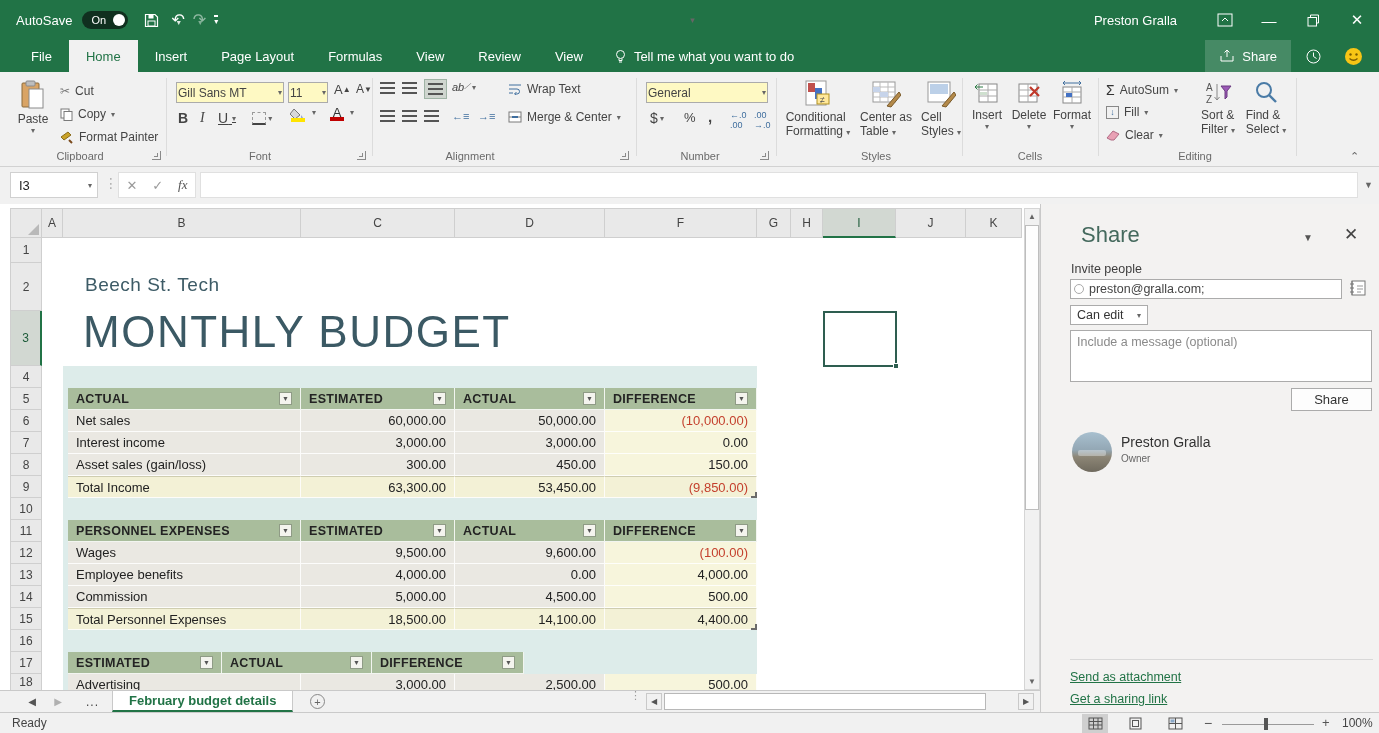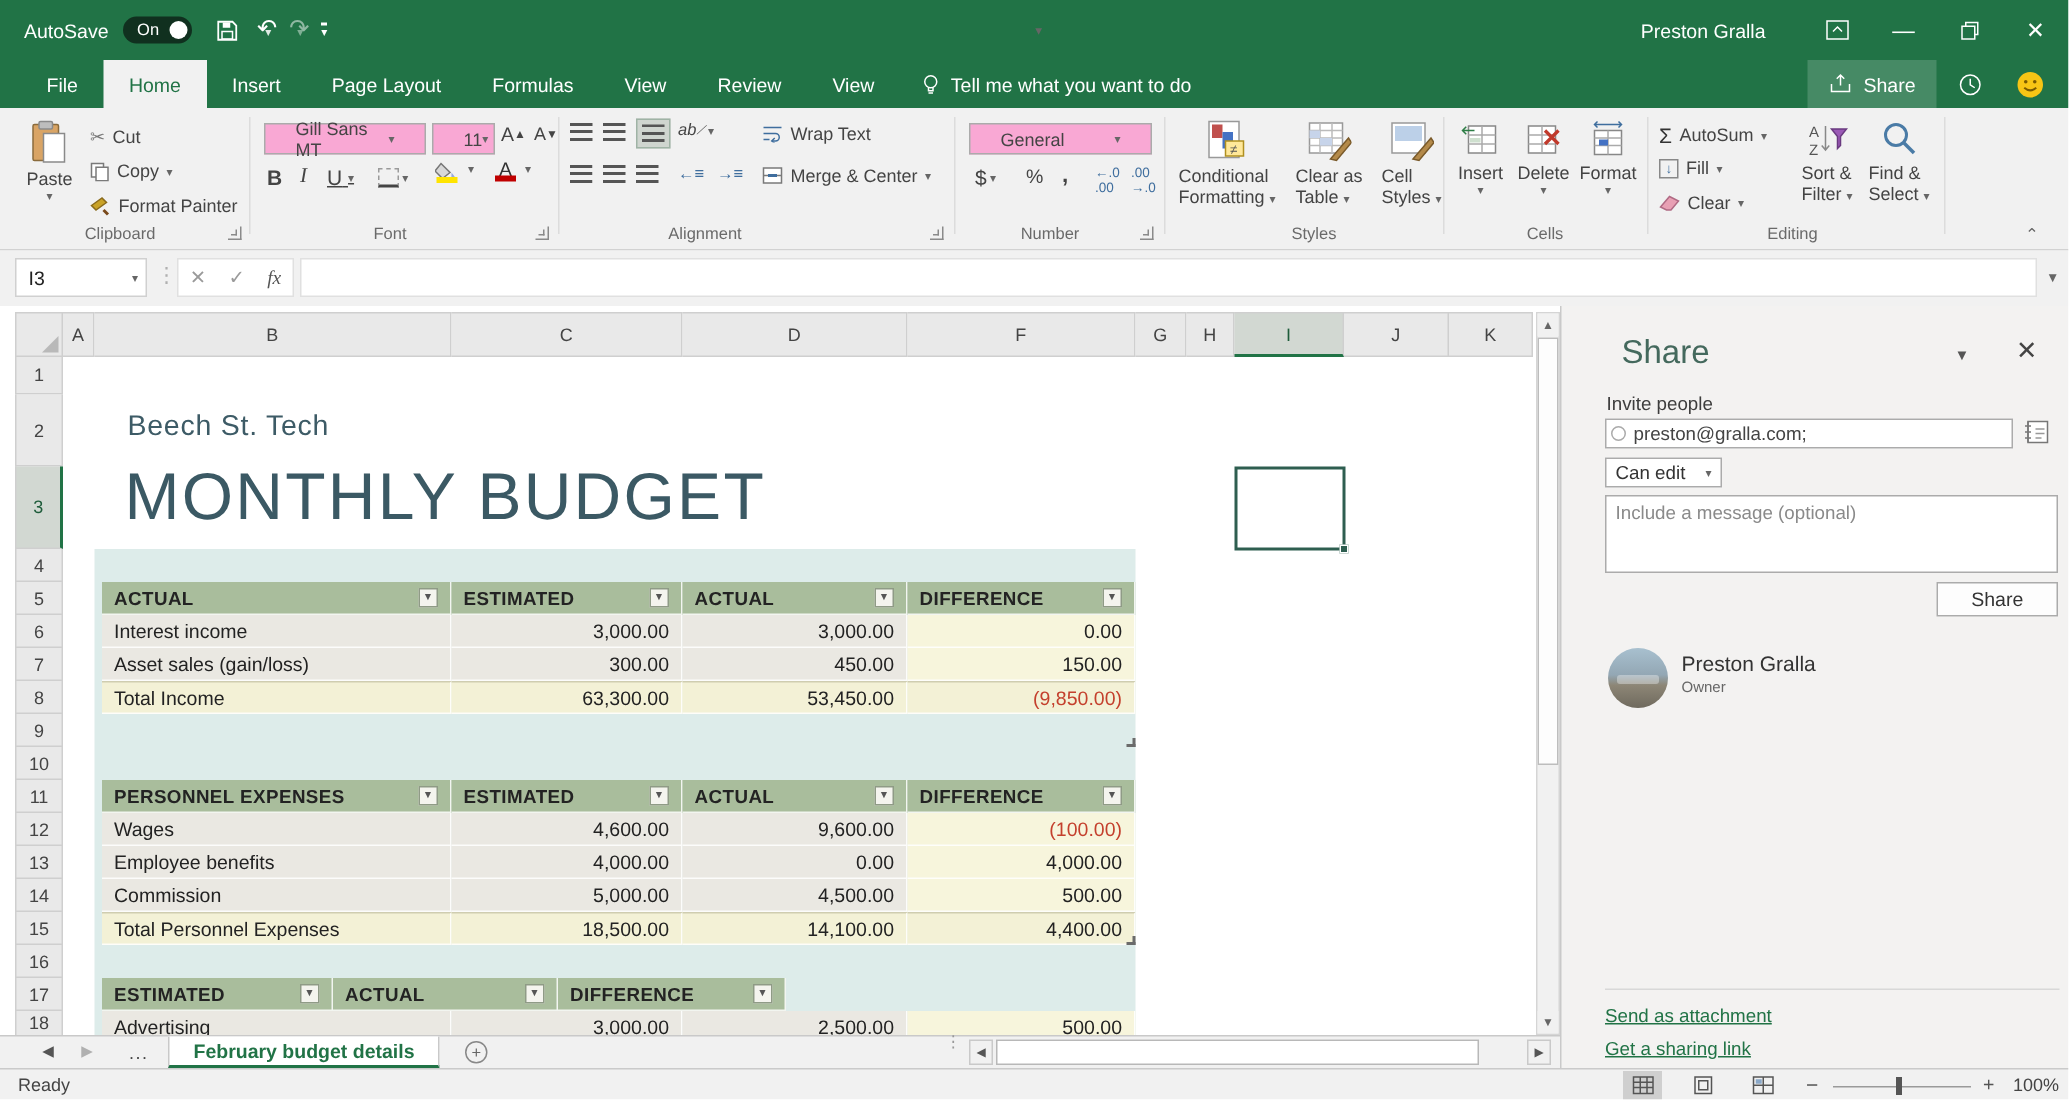--- a/index.html
+++ b/index.html
@@ -37,21 +37,21 @@
 
 .ribbon{position:absolute;left:0;top:72px;width:1379px;height:95px;background:#f1f1f1;border-bottom:1px solid #d2d2d2;font-size:12px;color:#444;}
 .gsep{position:absolute;top:6px;height:78px;width:1px;background:#dcdcdc;}
 .glabel{position:absolute;top:78px;font-size:11px;color:#6a6a6a;text-align:center;}
 .launcher{position:absolute;top:79px;width:9px;height:9px;border-right:1px solid #8a8a8a;border-bottom:1px solid #8a8a8a;cursor:pointer;}
 .launcher:after{content:"";position:absolute;right:2px;bottom:2px;width:3px;height:3px;border-right:1px solid #8a8a8a;border-bottom:1px solid #8a8a8a;}
 .bigbtn{position:absolute;display:flex;flex-direction:column;align-items:center;cursor:pointer;color:#444;}
 .bigbtn .lbl{font-size:12px;margin-top:2px;}
 .car{font-size:8px;color:#666;}
 .smallrow{position:absolute;display:flex;align-items:center;gap:5px;cursor:pointer;white-space:nowrap;}
-.combo{position:absolute;background:#f9a8d4;border:1px solid #ababab;display:flex;align-items:center;font-size:12px;padding:0 20px;cursor:pointer;}
+.combo{position:absolute;background:#fef9c3;border:1px solid #ababab;display:flex;align-items:center;font-size:12px;padding:0 1px;cursor:pointer;}
 .combo .car{margin-left:auto;}
 .fmtbtn{position:absolute;display:flex;align-items:center;cursor:pointer;}
 .alnico{display:inline-block;width:15px;height:12px;}
 .al-full{background:repeating-linear-gradient(#555 0 2px,transparent 2px 5px);}
 .icobox{display:flex;align-items:center;justify-content:center;}
 .active-ico{background:#cfd5cf;border:1px solid #9fb3a5;}
 .bld{font-weight:bold;font-size:14px;}
 .itl{font-style:italic;font-family:"Liberation Serif",serif;font-size:14px;}
 .unl{text-decoration:underline;font-size:14px;}
 .colorbar{display:block;width:14px;height:4px;margin-top:-2px;}
@@ -392,21 +392,21 @@
     <div class="bigbtn" style="left:856px;top:8px;width:60px;">
       <span>
         <svg width="30" height="28" viewBox="0 0 30 28">
             <rect x="2" y="2" width="22" height="20" fill="#fff" stroke="#999"></rect>
             <path d="M2 7h22M2 12h22M2 17h22M9 2v20M17 2v20" stroke="#bbb"></path>
             <rect x="2" y="7" width="7" height="5" fill="#c7d4ea"></rect>
             <rect x="9" y="12" width="8" height="5" fill="#c7d4ea"></rect>
             <path d="M16 26L28 12l2 3-10 12z" fill="#b48a4a" stroke="#7a5a2a"></path>
           </svg>
       </span>
-      <span class="lbl"><span>Clear as</span><br><span>Table</span> <span class="car">▾</span></span>
+      <span class="lbl"><span>Center as</span><br><span>Table</span> <span class="car">▾</span></span>
     </div>
     <div class="bigbtn" style="left:918px;top:8px;width:46px;">
       <span>
         <svg width="30" height="28" viewBox="0 0 30 28">
             <rect x="2" y="2" width="22" height="20" fill="#fff" stroke="#999"></rect>
             <rect x="4" y="4" width="18" height="10" fill="#bcd0e8"></rect>
             <path d="M16 26L28 12l2 3-10 12z" fill="#b48a4a" stroke="#7a5a2a"></path>
           </svg>
       </span>
       <span class="lbl"><span>Cell</span><br><span>Styles</span> <span class="car">▾</span></span>
@@ -561,20 +561,26 @@
           <div class="tc c2">
             <span class="htxt">ACTUAL</span>
             <span class="fltr">▼</span>
           </div>
           <div class="tc c3">
             <span class="htxt">DIFFERENCE</span>
             <span class="fltr">▼</span>
           </div>
         </div>
         <div class="trow drow">
+          <div class="tc c0">Net sales</div>
+          <div class="tc c1">60,000.00</div>
+          <div class="tc c2">50,000.00</div>
+          <div class="tc c3 neg">(10,000.00)</div>
+        </div>
+        <div class="trow drow">
           <div class="tc c0">Interest income</div>
           <div class="tc c1">3,000.00</div>
           <div class="tc c2">3,000.00</div>
           <div class="tc c3">0.00</div>
         </div>
         <div class="trow drow">
           <div class="tc c0">Asset sales (gain/loss)</div>
           <div class="tc c1">300.00</div>
           <div class="tc c2">450.00</div>
           <div class="tc c3">150.00</div>
@@ -600,21 +606,21 @@
             <span class="htxt">ACTUAL</span>
             <span class="fltr">▼</span>
           </div>
           <div class="tc c3">
             <span class="htxt">DIFFERENCE</span>
             <span class="fltr">▼</span>
           </div>
         </div>
         <div class="trow drow">
           <div class="tc c0">Wages</div>
-          <div class="tc c1">4,600.00</div>
+          <div class="tc c1">9,500.00</div>
           <div class="tc c2">9,600.00</div>
           <div class="tc c3 neg">(100.00)</div>
         </div>
         <div class="trow drow">
           <div class="tc c0">Employee benefits</div>
           <div class="tc c1">4,000.00</div>
           <div class="tc c2">0.00</div>
           <div class="tc c3">4,000.00</div>
         </div>
         <div class="trow drow">

